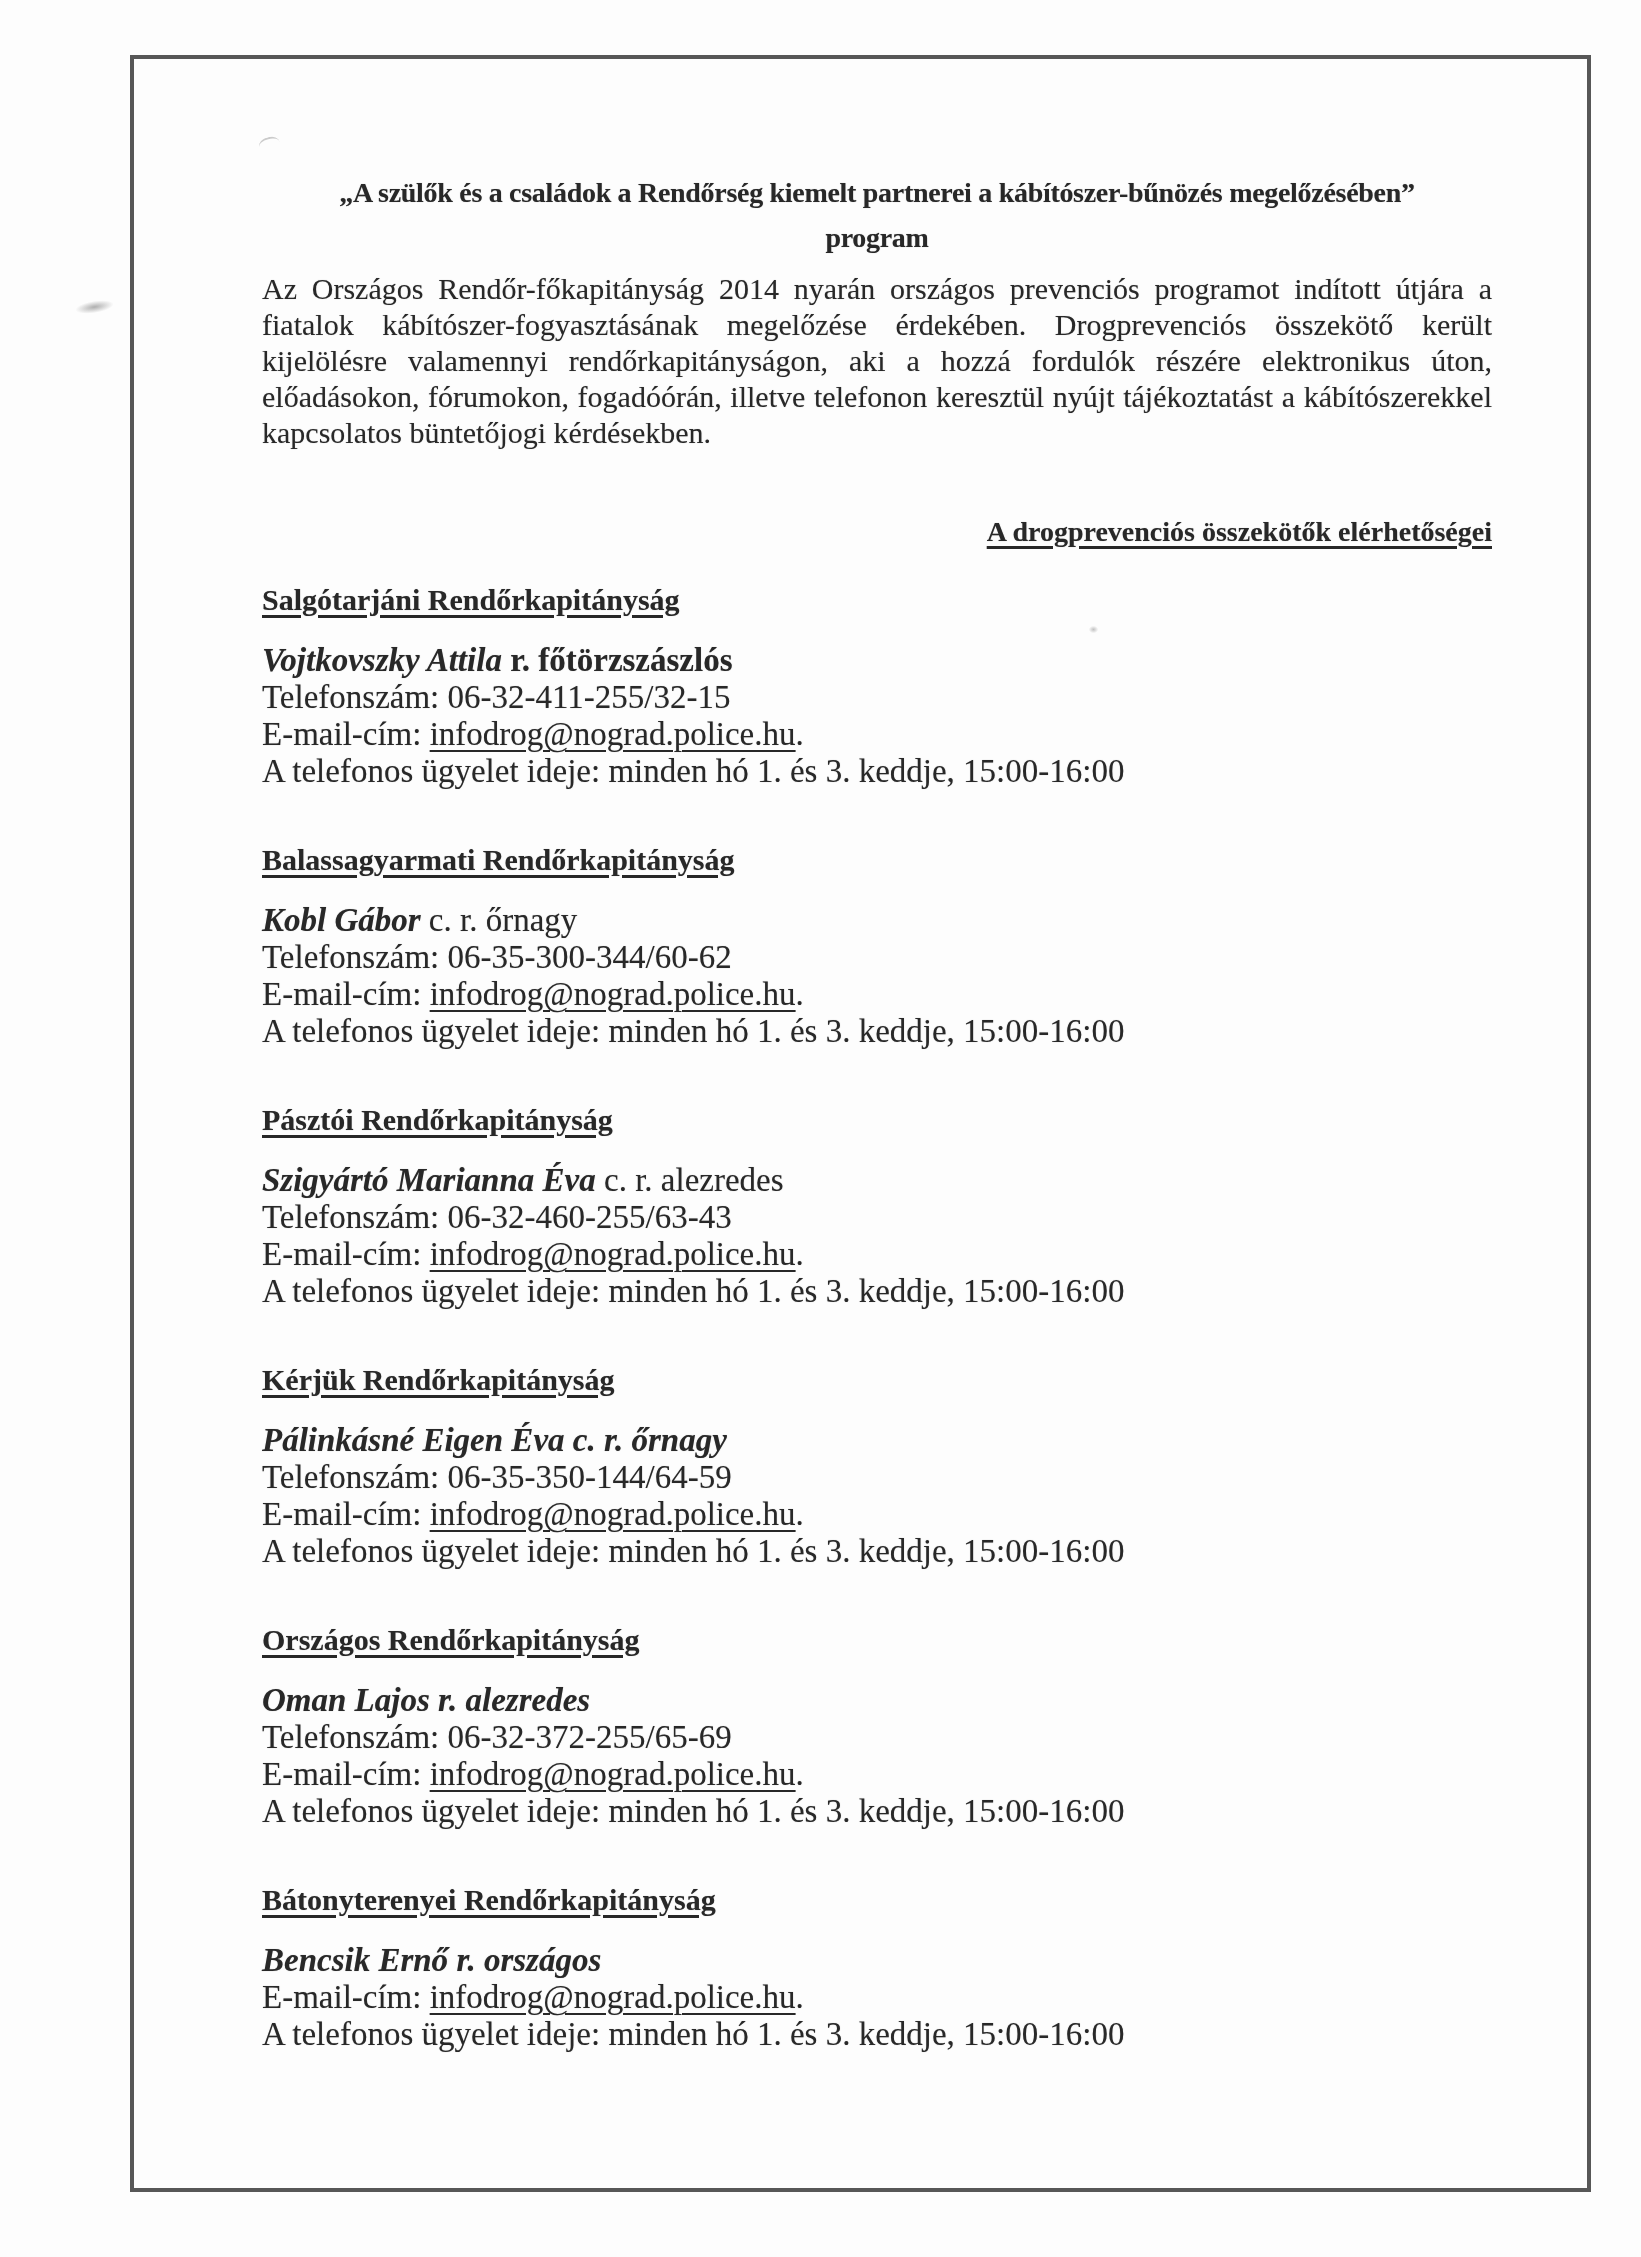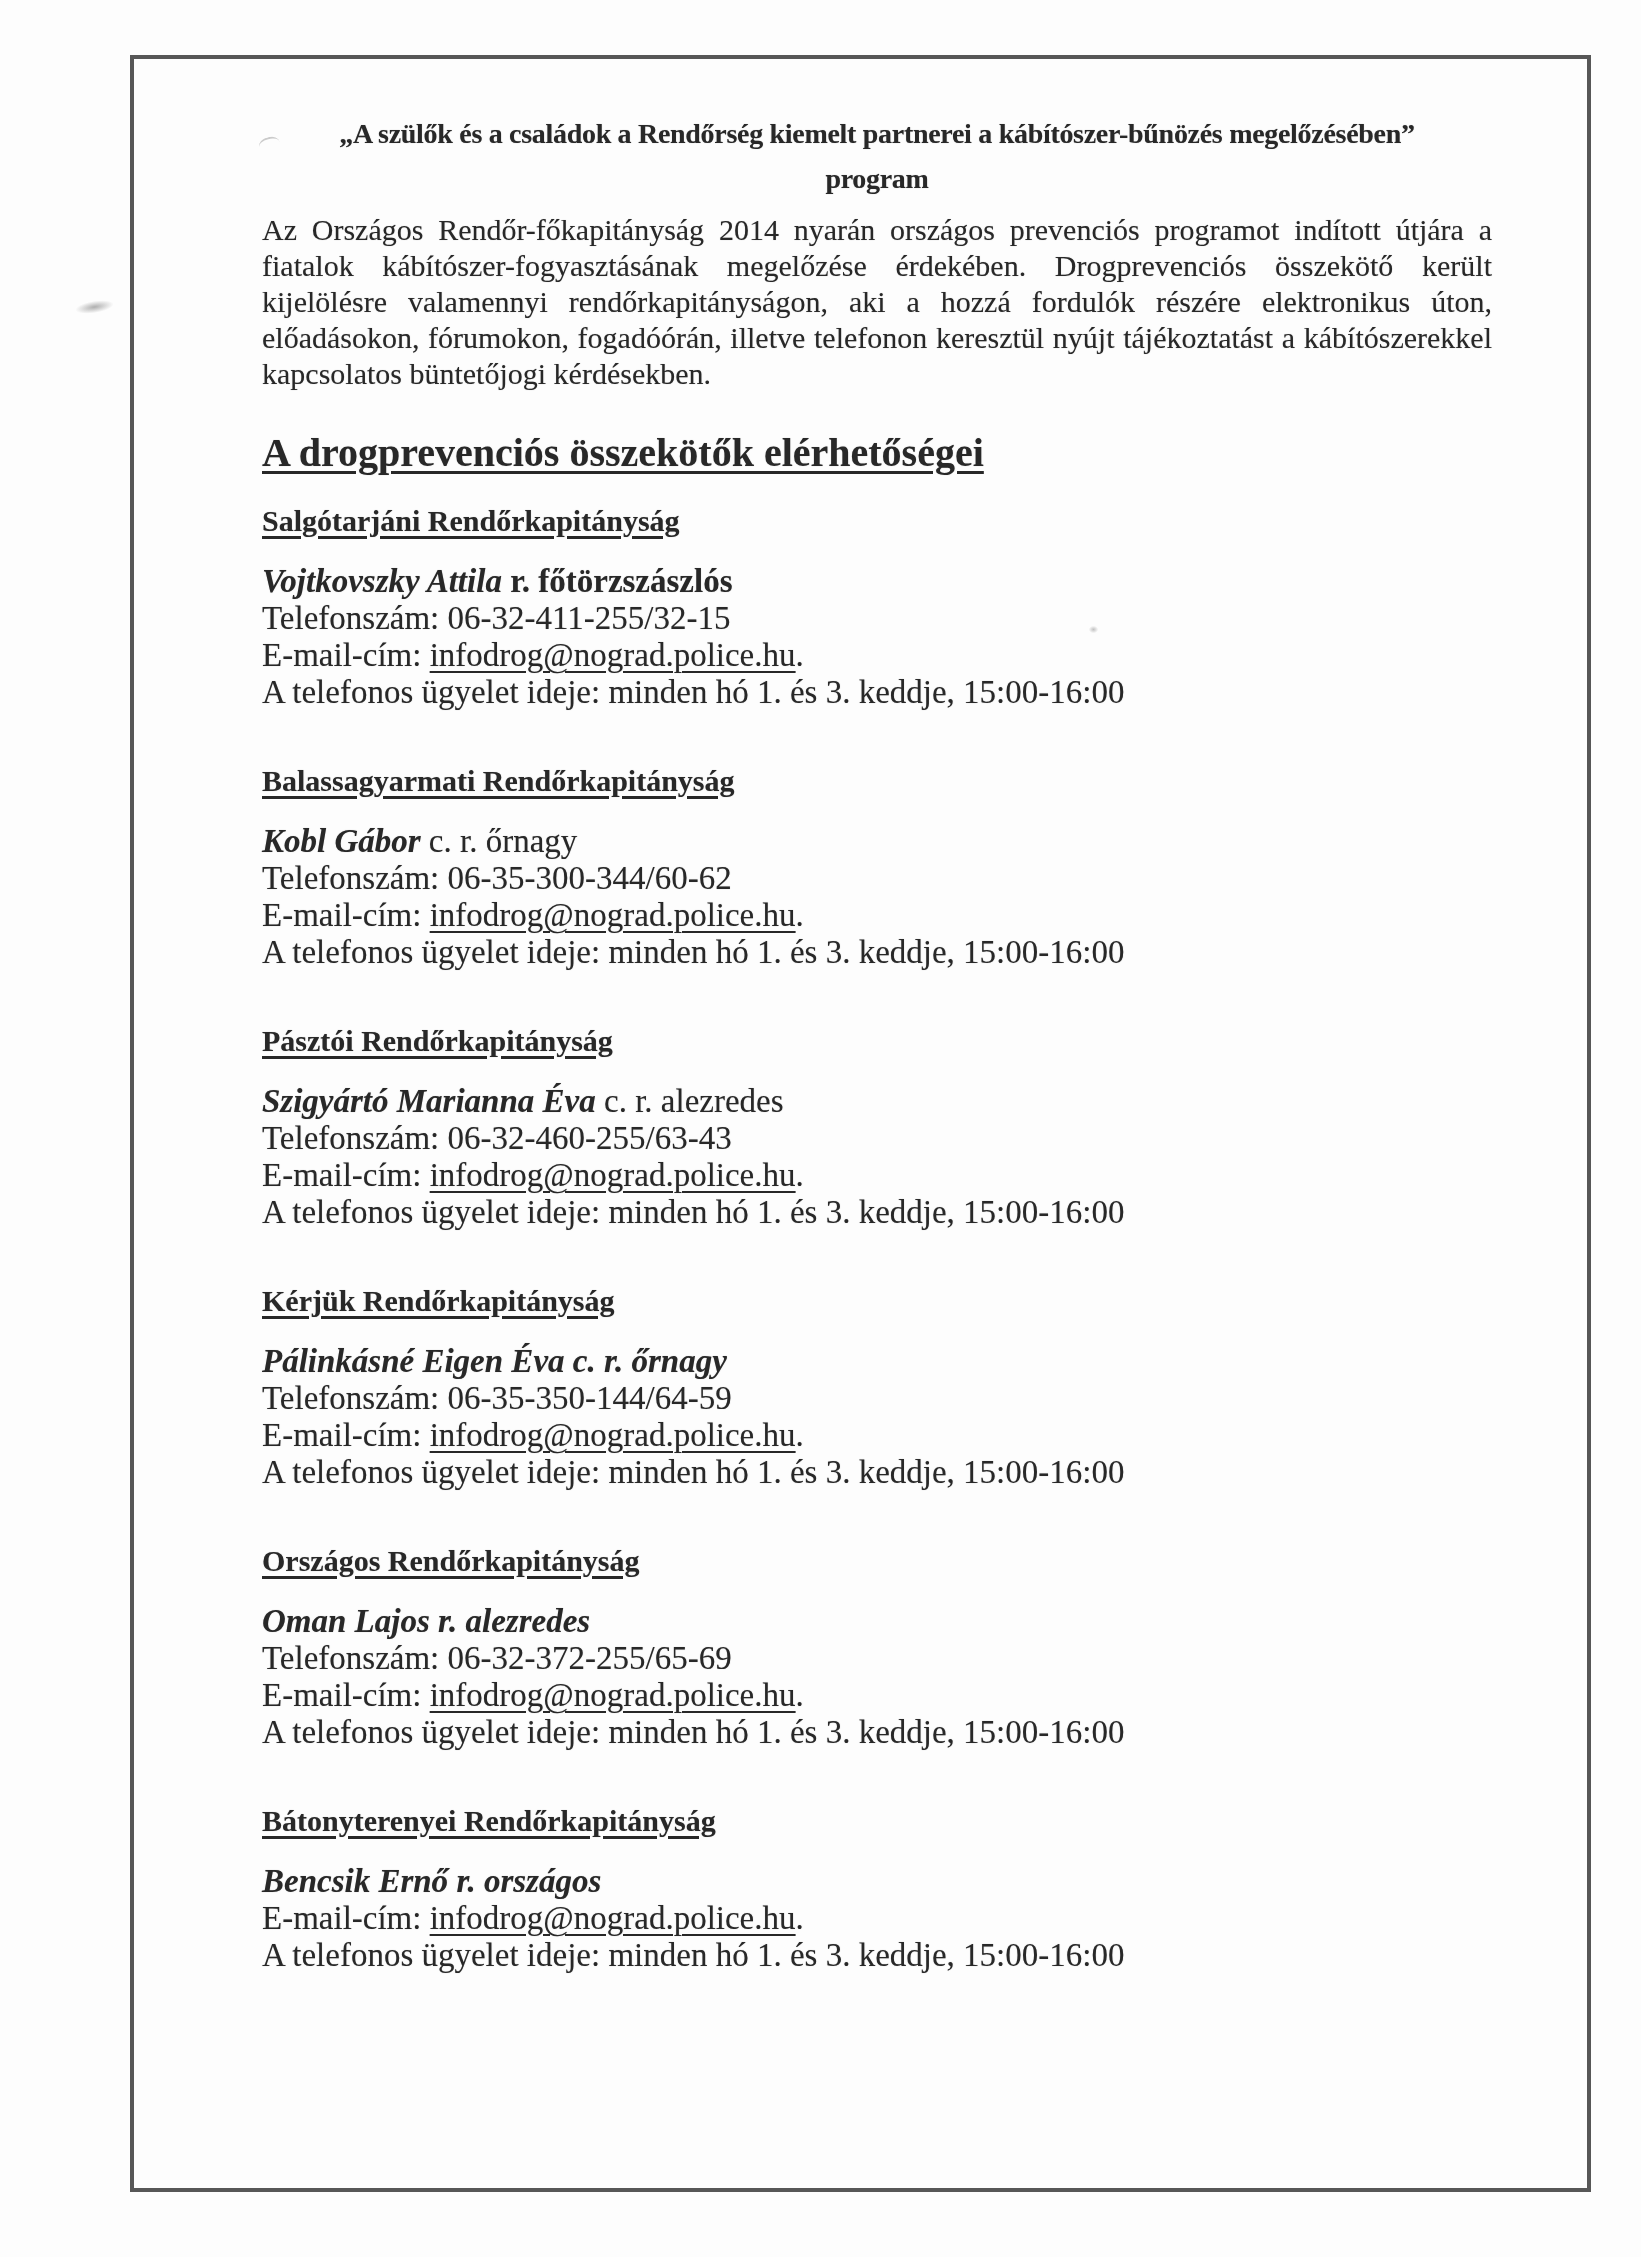--- a/index.html
+++ b/index.html
@@ -12,40 +12,40 @@
   }
   .page { position:absolute; inset:0; background:#fdfdfd; overflow:hidden; }
 
   .frame {
     position:absolute; left:130px; top:55px;
     width:1461px; height:2137px;
     border:4.8px solid #575757;
   }
   .content {
     position:absolute; left:0; top:0; right:0;
-    padding:52px 95px 0 128px;
+    padding:111px 95px 0 128px;
     text-shadow:0 0 1px rgba(45,45,45,.35);
   }
 
   .title {
     text-align:center; font-weight:bold;
     font-size:28px; line-height:45px; letter-spacing:-0.3px;
     margin:0 -29px;
   }
   .title .line1 { white-space:nowrap; }
 
   .intro {
     margin-top:10.6px;
     font-size:30px; line-height:36px;
     text-align:justify; text-align-last:left;
   }
 
   .contacts-heading {
-    margin-top:42px; text-align:left;
-    font-weight:bold; font-size:40px; line-height:37px;
+    margin-top:62px; text-align:right;
+    font-weight:bold; font-size:28px; line-height:37px;
   }
   .u-heavy {
     text-decoration:underline;
     text-decoration-thickness:3.4px;
     text-underline-offset:4.8px;
   }
 
   .contacts-list { margin-top:31px; }
   .contact-section { margin-bottom:51px; }
 

